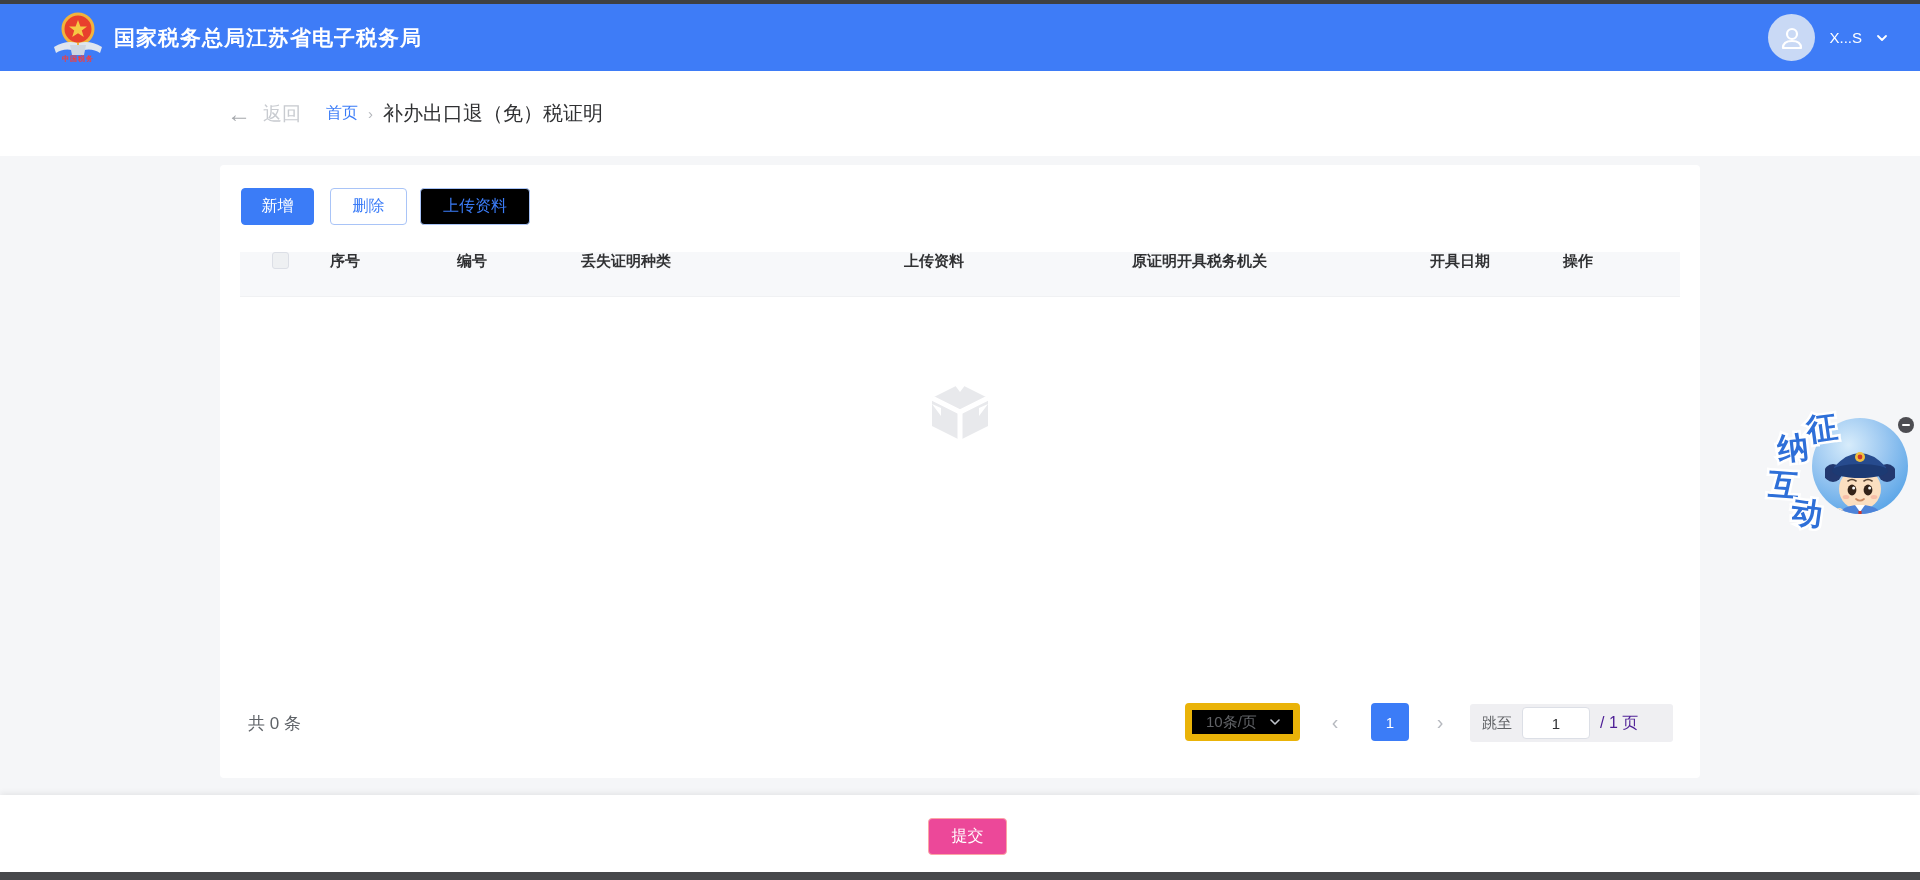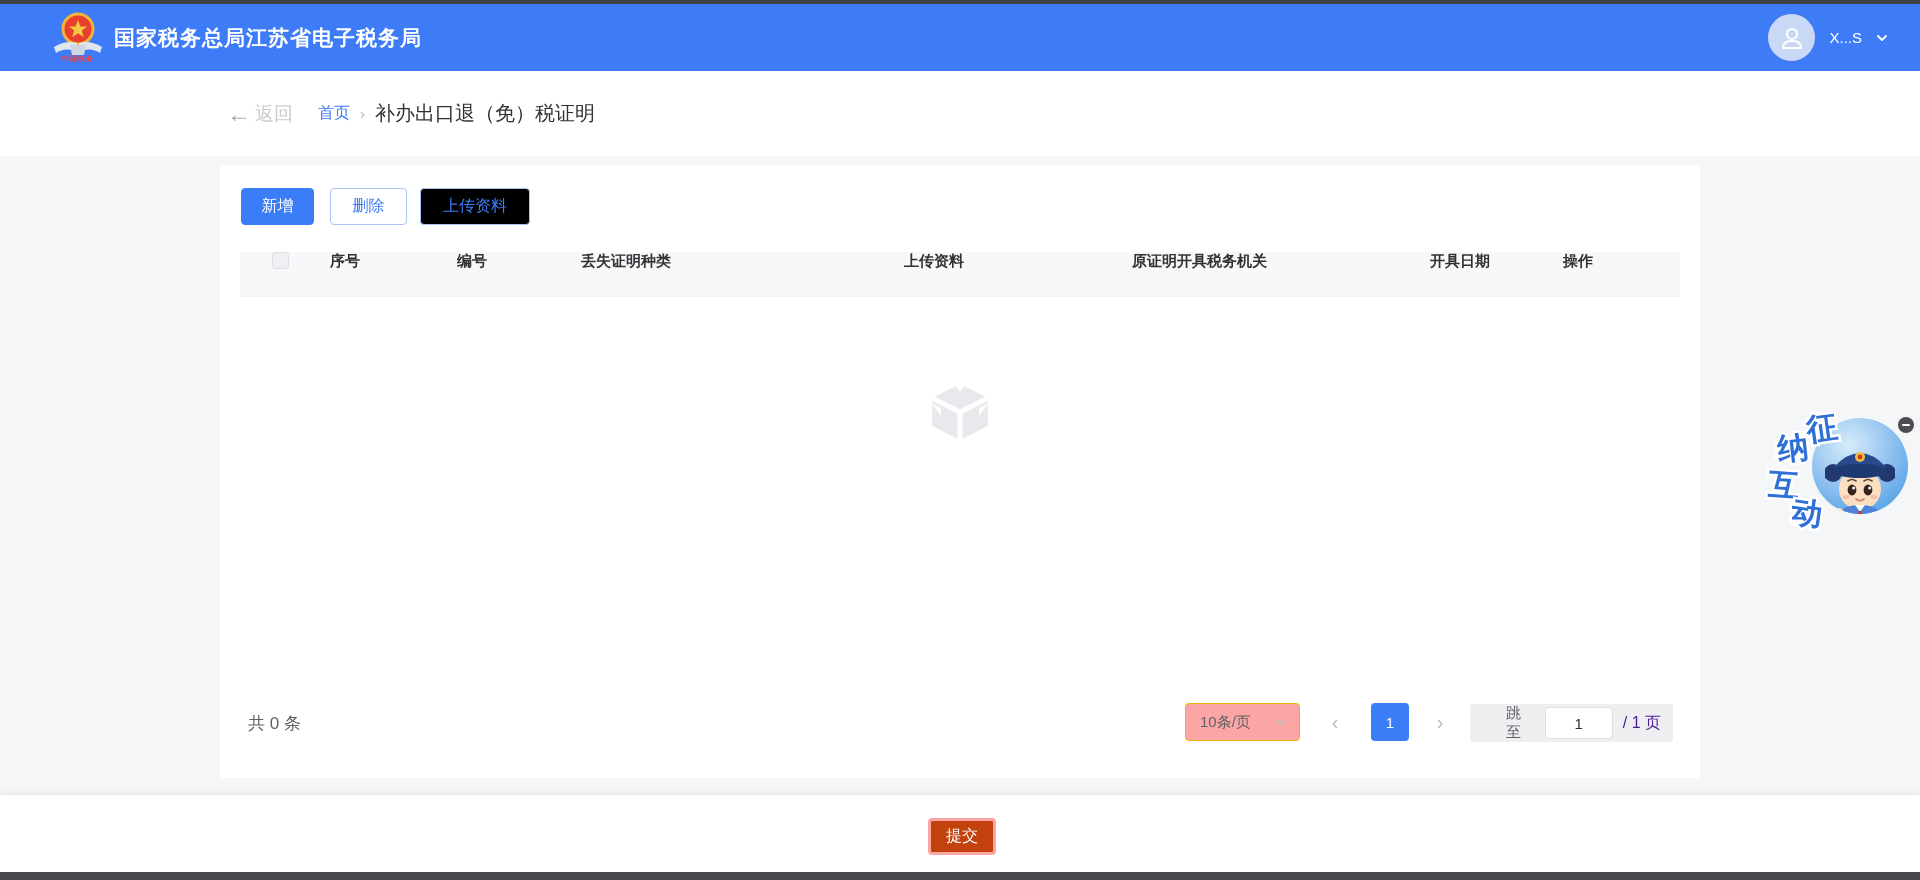--- a/index.html
+++ b/index.html
@@ -21,21 +21,21 @@
   #app-title { position:absolute; left:114px; top:0; height:67px; line-height:67px; color:#fff; font-size:21px; font-weight:bold; letter-spacing:1px; }
   #user-area { position:absolute; right:32px; top:0; height:67px; display:flex; align-items:center; gap:14px; cursor:pointer; }
   #avatar { width:47px; height:47px; border-radius:50%; background:#c9d9f5; display:flex; align-items:center; justify-content:center; }
   #user-label { color:#fff; font-size:15px; }
   .chev-down { width:12px; height:12px; }
 
   
   #crumb-bar { left:0; top:71px; width:1920px; height:85px; background:#fff; }
   #crumb-row { position:absolute; left:227px; top:0; height:85px; display:flex; align-items:center; }
   #back-arrow { color:#a6a9ad; font-size:24px; line-height:1; cursor:pointer; }
-  #back-label { color:#c8cbd0; font-size:19px; margin-left:4px; cursor:pointer; }
+  #back-label { color:#c8cbd0; font-size:19px; margin-left:12px; cursor:pointer; }
   #crumb-home { color:#3b7cf7; font-size:16px; margin-left:25px; cursor:pointer; }
   #crumb-sep { color:#b4b7bc; font-size:15px; margin:0 10px; }
   #crumb-current { color:#303133; font-size:20px; }
 
   
   #main-bg { left:0; top:156px; width:1920px; height:639px; background:#f5f6f8; }
   #card { left:220px; top:165px; width:1480px; height:613px; background:#fff; border-radius:4px; }
 
   
   .btn { position:absolute; height:37px; border-radius:4px; font-size:16px; display:flex; align-items:center; justify-content:center; cursor:pointer; font-family:inherit; }
@@ -47,39 +47,39 @@
   #thead { left:240px; top:252px; width:1440px; height:45px; background:#f7f8fa; display:flex; align-items:flex-start; border-bottom:1px solid #f0f1f3; }
   .th { font-size:15px; font-weight:bold; color:#303133; flex:0 0 auto; white-space:nowrap; }
   #checkbox-all { width:17px; height:17px; margin-left:32px; background:#eef0f2; border:1px solid #dcdfe6; border-radius:3px; cursor:pointer; }
 
   
   #empty-box { left:240px; top:380px; width:1440px; text-align:center; }
   #empty-text { margin-top:28px; color:#b9bdc4; font-size:15px; }
 
   
   #total-text { left:248px; top:712px; font-size:17px; color:#5f6368; }
-  #page-size { left:1185px; top:703px; width:115px; height:38px; border:1px solid #eab308; border-radius:4px; background:#fca5a5;
+  #page-size { left:1185px; top:703px; width:115px; height:38px; border:7px solid #eab308; border-radius:4px; background:#000000;
                display:flex; align-items:center; justify-content:space-between; padding:0 12px 0 14px; cursor:pointer; }
   #page-size-label { font-size:15px; color:#606266; }
   .pg-arrow { position:absolute; top:703px; width:30px; height:38px; display:flex; align-items:center; justify-content:center;
               color:#b6b9bf; font-size:20px; cursor:pointer; user-select:none; }
   #pg-prev { left:1320px; }
   #pg-next { left:1425px; }
   #pg-current { left:1371px; top:703px; width:38px; height:38px; background:#3b7cf7; color:#fff; border-radius:4px;
                 display:flex; align-items:center; justify-content:center; font-size:15px; cursor:pointer; }
   #jump-group { left:1470px; top:704px; width:203px; height:38px; background:#efeff2; border-radius:3px;
                 display:flex; align-items:center; padding:0 12px; }
-  #jump-label { font-size:15px; color:#606266;margin-left:24px; }
+  #jump-label { font-size:15px; color:#606266; }
   #jump-input { width:68px; height:32px; margin:0 10px; border:1px solid #dcdfe6; border-radius:4px; background:#fff;
                 text-align:center; font-size:15px; color:#303133; font-family:inherit; outline:none; }
   #pages-suffix { font-size:16px; color:#4c1d95; white-space:pre; }
 
   
   #footer-bar { left:0; top:795px; width:1920px; height:77px; background:#fff; box-shadow:0 -2px 6px rgba(0,0,0,0.07); }
-  #btn-submit { left:928px; top:818px; width:68px; background:#c2410c; color:#fff; border:3px solid #fca5a5; }
+  #btn-submit { left:928px; top:818px; width:79px; background:#ec4899; color:#fff; border:1px solid #fca5a5; }
 
   
   #assistant { left:1755px; top:395px; width:165px; height:150px; cursor:pointer; }
   #assistant-bubble { position:absolute; left:57px; top:23px; width:96px; height:96px; border-radius:50%; overflow:hidden;
       background:radial-gradient(circle at 38% 28%, #d7ecfb 0%, #9cc8f1 40%, #5ea7e8 78%, #4b97de 100%); }
   #assistant-char { position:absolute; left:13px; top:16px; }
   #assistant-text { position:absolute; left:0; top:0; pointer-events:none; }
   #assistant-text text { font-size:31px; font-weight:bold; fill:#2e6fd8; stroke:#fff; stroke-width:5px; paint-order:stroke;
       text-anchor:middle; dominant-baseline:central; font-family:"Liberation Sans","DejaVu Sans",sans-serif; }
   #assistant-min { position:absolute; left:143px; top:22px; width:16px; height:16px; border-radius:50%; background:#4d4d52;

